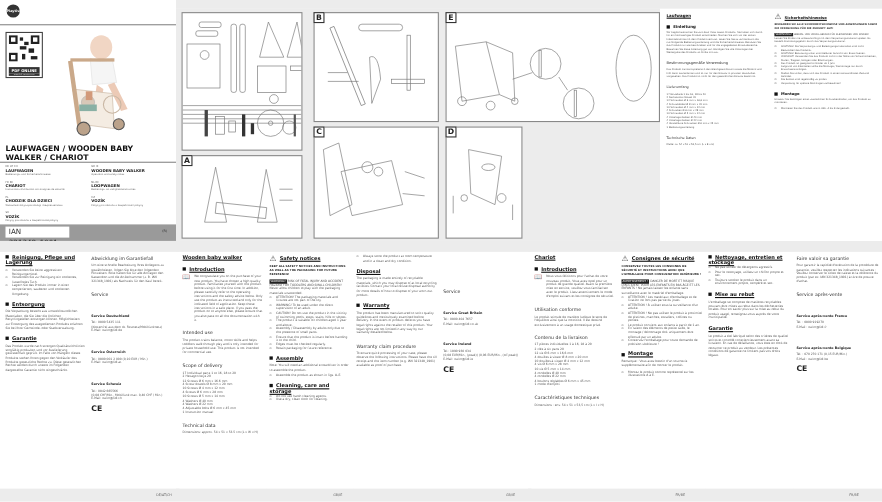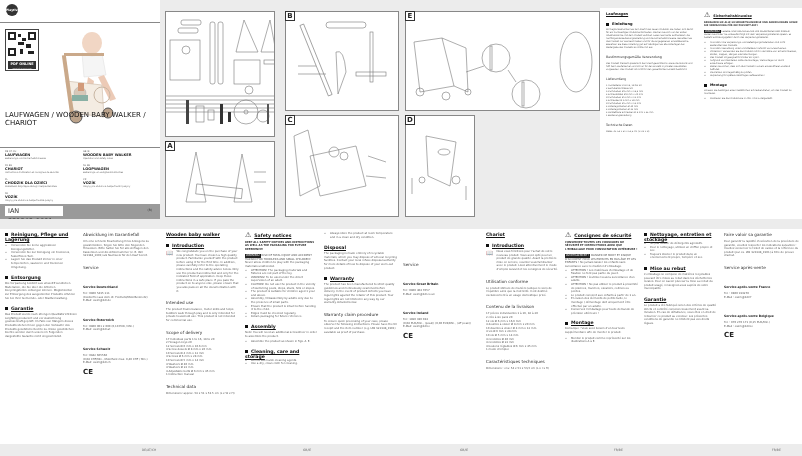--- a/index.html
+++ b/index.html
@@ -58,21 +58,21 @@
     <path d="M22 56 L30 88 L60 92 L58 60 Z" fill="#f4ece2" stroke="#c9b7a4" stroke-width=".6"></path>
     <rect x="22" y="30" width="4" height="60" fill="#caa98a" transform="rotate(-8 24 60)"></rect>
     <rect x="20" y="28" width="40" height="3" fill="#caa98a"></rect>
     <circle cx="36" cy="68" r="6" fill="#d8c8b8" stroke="#aaa" stroke-width=".5"></circle>
     <circle cx="58" cy="70" r="8" fill="none" stroke="#c9b7a4" stroke-width="1"></circle>
     <circle cx="32" cy="92" r="6" fill="#bba28a" stroke="#555" stroke-width="1"></circle>
     <circle cx="64" cy="88" r="5" fill="#bba28a" stroke="#555" stroke-width="1"></circle>
     <rect x="28" y="70" width="16" height="6" fill="#89b0a4"></rect>
     <rect x="34" y="58" width="6" height="8" fill="#d29a7a"></rect>
   </svg>
-  <div class="abs" style="left:5px;top:111px;width:150px;font-size:7px;font-weight:normal;line-height:8px;color:#111">LAUFWAGEN / WOODEN BABY WALKER / CHARIOT</div>
+  <div class="abs" style="left:5px;top:131px;width:150px;font-size:7px;font-weight:bold;line-height:8px;color:#111">LAUFWAGEN / WOODEN BABY WALKER / CHARIOT</div>
   <div class="abs" style="left:0;top:147px;width:160px;height:1px;background:#888"></div>
   <div class="abs" style="left:5px;top:150px;width:150px;display:grid;grid-template-columns:1fr 1fr;row-gap:4px;column-gap:6px">
     <div>
         <div style="font-size:2.4px;color:#666">DE AT CH</div>
         <div style="font-size:3.6px;font-weight:bold">LAUFWAGEN</div>
         <div style="font-size:2.2px;color:#666">Bedienungs- und Sicherheitshinweise</div>
       </div>
     <div>
         <div style="font-size:2.4px;color:#666">GB IE</div>
         <div style="font-size:3.6px;font-weight:bold">WOODEN BABY WALKER</div>

